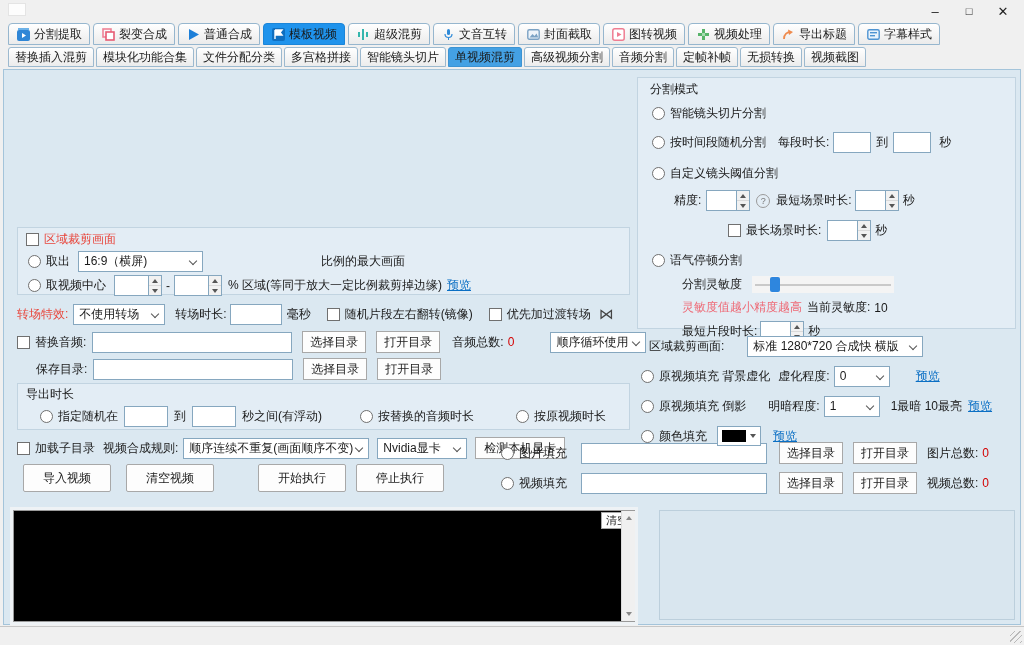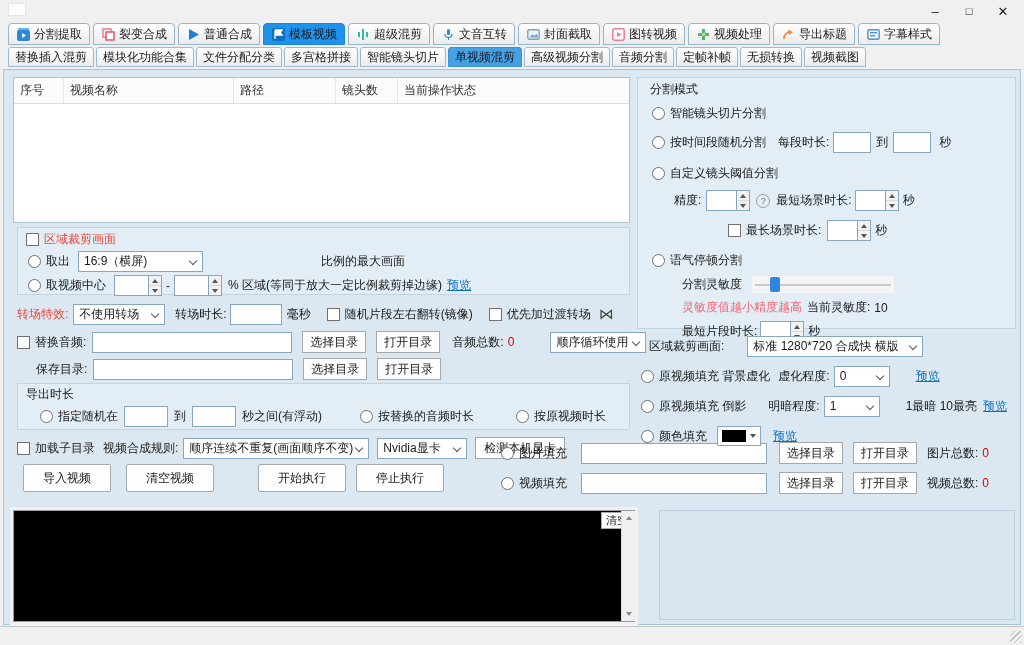--- a/index.html
+++ b/index.html
@@ -222,29 +222,20 @@
   <div class="stab">
       <span>无损转换</span>
     </div>
   <div class="stab">
       <span>视频截图</span>
     </div>
 </div>
 
 <div class="page">
 
-  <div class="vtable abs" style="left:9px; top:7px; width:617px; height:146px;">
-    <div class="thead">
-      <div class="th" style="width:50px;">序号</div>
-      <div class="th" style="width:170px;">视频名称</div>
-      <div class="th" style="width:102px;">路径</div>
-      <div class="th" style="width:62px;">镜头数</div>
-      <div class="th" style="flex:1; border-right:none;">当前操作状态</div>
-    </div>
-  </div>
 
   <div class="gbox abs" style="left:13px; top:157px; width:613px; height:68px;">
     <div class="row" style="margin:3px 0 0 8px;">
       <span class="checkbox"></span>
       <span class="red lbl">区域裁剪画面</span>
     </div>
     <div class="row" style="margin:3px 0 0 10px;">
       <span class="radio"></span>
       <span class="lbl">取出</span>
       <span class="combo" style="width:125px; margin-left:8px;">
@@ -491,21 +482,21 @@
     <span class="link" style="margin-left:26px;">预览</span>
   </div>
   <div class="row abs" style="left:637px; top:325px; height:22px;">
     <span class="radio"></span>
     <span class="lbl">原视频填充 倒影</span>
     <span class="lbl" style="margin-left:22px;">明暗程度:</span>
     <span class="combo" style="width:56px; margin-left:4px;">
         <span>1</span>
         <span class="chev"></span>
       </span>
-    <span class="lbl" style="margin-left:26px;text-align:right;">1最暗 10最亮</span>
+    <span class="lbl" style="margin-left:11px;text-align:right;">1最暗 10最亮</span>
     <span class="link" style="margin-left:6px;">预览</span>
   </div>
   <div class="row abs" style="left:637px; top:355px; height:22px;">
     <span class="radio"></span>
     <span class="lbl">颜色填充</span>
     <span class="colorcombo" style="margin-left:10px;">
         <span class="swatch"></span>
         <span class="tri-d"></span>
       </span>
     <span class="link" style="margin-left:12px;">预览</span>

